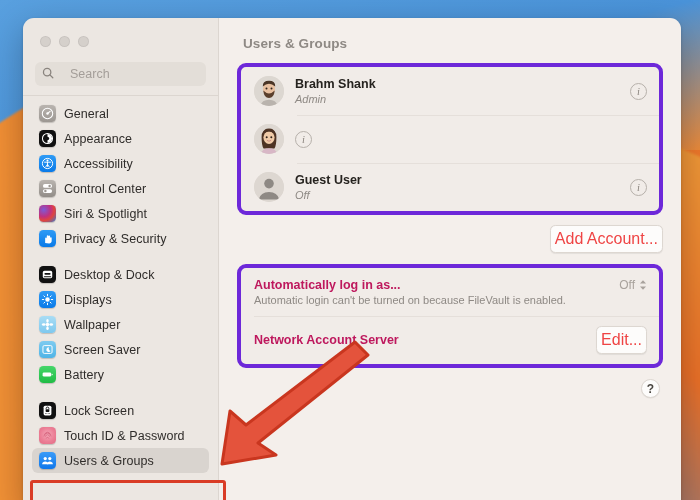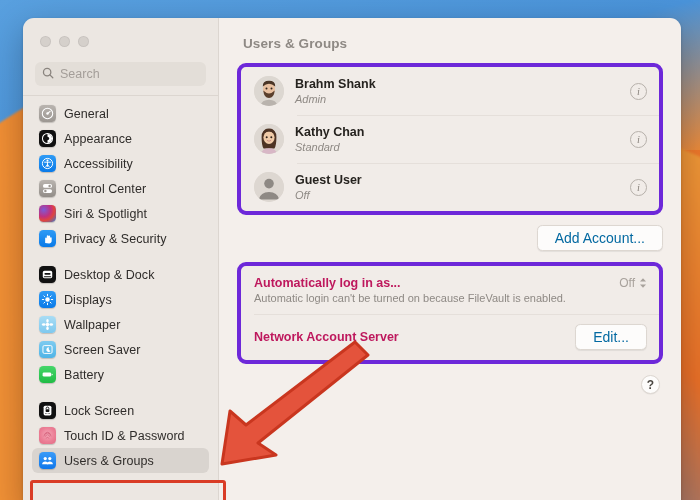--- a/index.html
+++ b/index.html
@@ -70,21 +70,21 @@
     height: 30px;
   }
   .traffic-light {
     width: 11px; height: 11px; border-radius: 50%;
     background: #d5d0cb;
     border: .5px solid rgba(0,0,0,.06);
   }
 
   #search-wrap { padding: 5px 12px 0 12px; }
   #search-field {
-    display: flex; align-items: center; gap: 6px;
+    display: flex; align-items: center; gap: 16px;
     height: 24px;
     background: #e3ded8;
     border-radius: 6px;
     padding: 0 7px;
   }
   #search-field svg { flex: 0 0 auto; }
   #search-input {
     border: 0; outline: 0; background: transparent;
     font-family: "Liberation Sans", sans-serif;
     font-size: 12.5px; color: #6f6a66;
@@ -212,23 +212,23 @@
 
   #add-account-row {
     display: flex; justify-content: flex-end;
     margin-top: 10px;
   }
   .push-button {
     background: #fdfcfb;
     border: 1px solid #ddd7d1;
     border-radius: 5.5px;
     font-family: "Liberation Sans", sans-serif;
-    font-size: 14px;
-    color: #0369a1;
-    padding: 4px 17px;
+    font-size: 16px;
+    color: #ef4444;
+    padding: 4px 4px;
     cursor: default;
     box-shadow: 0 .5px 1px rgba(0,0,0,.07);
     white-space: nowrap;
   }
 
   #login-card { margin-top: 11px; }
 
   .setting-row {
     padding: 10px 12px 10px 13px;
     position: relative;
@@ -510,24 +510,20 @@
             <div class="avatar"><svg width="30" height="30" viewBox="0 0 30 30">
                 <circle cx="15" cy="15" r="15" fill="#ded8d2"></circle>
                 <path d="M7.6 13.0 q0 -8.0 7.4 -8.0 q7.4 0 7.4 8.0 q0 9.0 -2.0 11.5 l-10.8 0 q-2.0 -2.5 -2.0 -11.5 Z" fill="#4d3324"></path>
                 <ellipse cx="15" cy="13.6" rx="5.6" ry="6.3" fill="#f0cba8"></ellipse>
                 <path d="M9.4 9.8 q5.6 -4.4 11.2 0 q 0 -5.2 -5.6 -5.2 q -5.6 0 -5.6 5.2 Z" fill="#4d3324"></path>
                 <circle cx="12.7" cy="13.2" r="1.0" fill="#2e2018"></circle>
                 <circle cx="17.3" cy="13.2" r="1.0" fill="#2e2018"></circle>
                 <path d="M13.2 16.6 q1.8 1.5 3.6 0" stroke="#c98a86" stroke-width=".9" fill="none" stroke-linecap="round"></path>
                 <path d="M6.8 30 q1.4 -5.8 8.2 -5.8 q6.8 0 8.2 5.8 Z" fill="#d8b7c6"></path>
               </svg></div>
-            <div class="user-meta">
-              <div class="user-name">Kathy Chan</div>
-              <div class="user-role">Standard</div>
-            </div>
             <div class="info-button">i</div>
           </div>
           <div class="user-row">
             <div class="avatar"><svg width="30" height="30" viewBox="0 0 30 30">
                 <circle cx="15" cy="15" r="15" fill="#ddd7d1"></circle>
                 <circle cx="15" cy="11.6" r="4.8" fill="#8e8984"></circle>
                 <path d="M4.6 27.6 q2.0 -7.6 10.4 -7.6 q8.4 0 10.4 7.6 Z" fill="#8e8984"></path>
               </svg></div>
             <div class="user-meta">
               <div class="user-name">Guest User</div>

